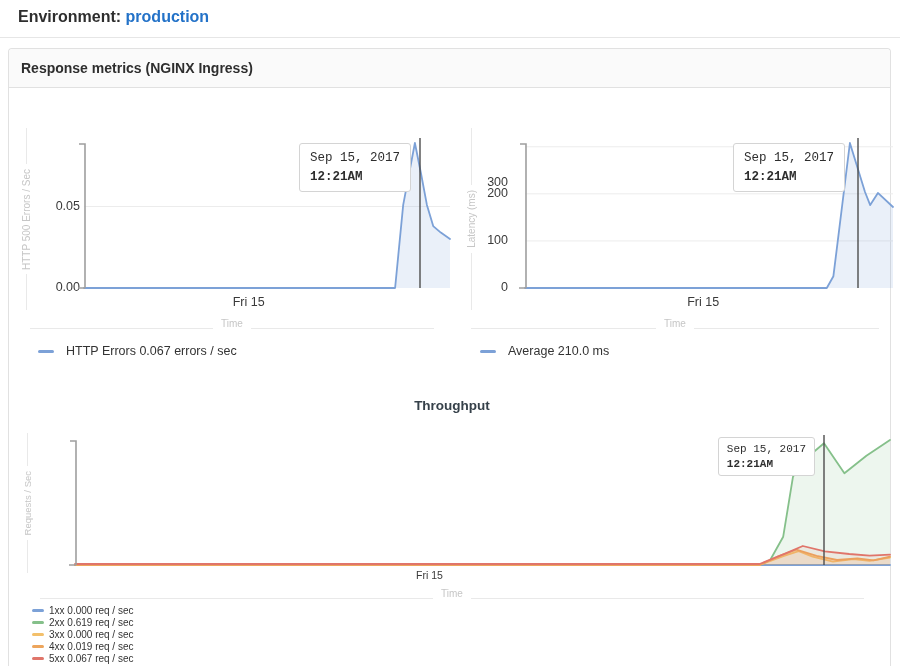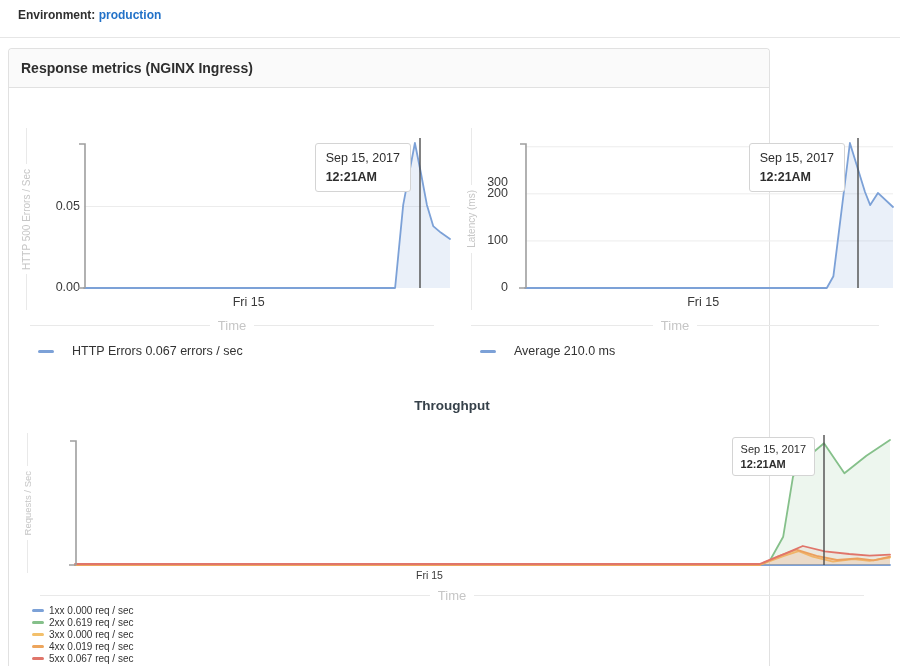--- a/index.html
+++ b/index.html
@@ -1,50 +1,50 @@
 <!DOCTYPE html>
 <html><head>
 <meta charset="utf-8">
 <style>
   html,body{margin:0;padding:0;background:#fff;}
   #page{position:relative;width:900px;height:666px;background:#fff;overflow:hidden;
         font-family:"Liberation Sans","DejaVu Sans",sans-serif;color:#2e2e2e;}
 
   
-  .env-header{position:absolute;left:18px;top:8px;font-size:12px;font-weight:bold;}
+  .env-header{position:absolute;left:18px;top:8px;font-size:16px;font-weight:bold;}
   .env-link{color:#2372c8;text-decoration:none;font-weight:bold;}
   .top-divider{position:absolute;left:0;top:37px;width:900px;height:1px;background:#e6e6e6;}
 
   
-  .panel{position:absolute;left:8px;top:48px;width:762px;height:618px;
+  .panel{position:absolute;left:8px;top:48px;width:883px;height:618px;
          border:1px solid #e1e1e1;border-bottom:none;border-radius:4px 4px 0 0;background:#fff;box-sizing:border-box;}
   .panel-header{height:38px;line-height:38px;background:#fafafa;border-bottom:1px solid #e1e1e1;
                 border-radius:4px 4px 0 0;padding:0 12px;font-size:14px;font-weight:bold;color:#2e2e2e;}
 
   
   .chart{position:absolute;}
   .chart-title{position:absolute;left:0;top:5px;width:100%;text-align:center;
                font-size:13.5px;font-weight:bold;color:#36414a;}
   .ylabel-col{position:absolute;display:flex;flex-direction:column;align-items:center;width:14px;}
   .ylabel-col::before,.ylabel-col::after{content:'';flex:1;width:1px;background:#e9e9e9;}
   .ylabel-text{writing-mode:vertical-rl;transform:rotate(180deg);color:#c6c6c6;font-size:10px;
                padding:5px 0;white-space:nowrap;}
   .y-tick-gutter{position:absolute;}
   .ytick{position:absolute;right:0;font-size:12.5px;color:#3a3a3a;white-space:nowrap;}
   svg.plot{position:absolute;overflow:visible;}
   .x-tick-row{position:absolute;height:16px;}
   .xtick{position:absolute;top:0;width:80px;text-align:center;font-size:12.5px;color:#3a3a3a;}
-  .xlabel-row{position:absolute;display:flex;align-items:center;gap:8px;
-              color:#c6c6c6;font-size:13px;}
+  .xlabel-row{position:absolute;display:flex;align-items:flex-end;gap:8px;
+              color:#c6c6c6;font-size:10px;}
   .xlabel-row::before,.xlabel-row::after{content:'';flex:1;height:1px;background:#e9e9e9;}
   .legend{position:absolute;display:flex;flex-direction:column;gap:3px;}
-  .legend-row{display:flex;align-items:center;gap:18px;font-size:12.5px;color:#333;white-space:nowrap;}
+  .legend-row{display:flex;align-items:center;gap:12px;font-size:12.5px;color:#333;white-space:nowrap;}
   .swatch{display:inline-block;width:16px;height:3px;border-radius:2px;flex:none;}
   .tooltip{position:absolute;background:#fff;border:1px solid #d4d4d4;border-radius:3px;
-           padding:7px 10px;z-index:5;white-space:nowrap;}
+           padding:7px 10px;z-index:5;white-space:nowrap;font-family:Liberation Mono, monospace;}
   .tt-date{font-size:12.5px;color:#2e2e2e;}
   .tt-time{font-size:12.5px;font-weight:bold;color:#2e2e2e;margin-top:5px;}
 
   
   .chart.small .xtick{font-size:10.5px;}
   .chart.small .ylabel-text{font-size:9.5px;}
   .chart.small .legend-row{font-size:10px;gap:5px;}
   .chart.small .legend{gap:1px;}
   .chart.small .swatch{width:12px;height:3px;}
   .tooltip.small{padding:5px 8px;}

